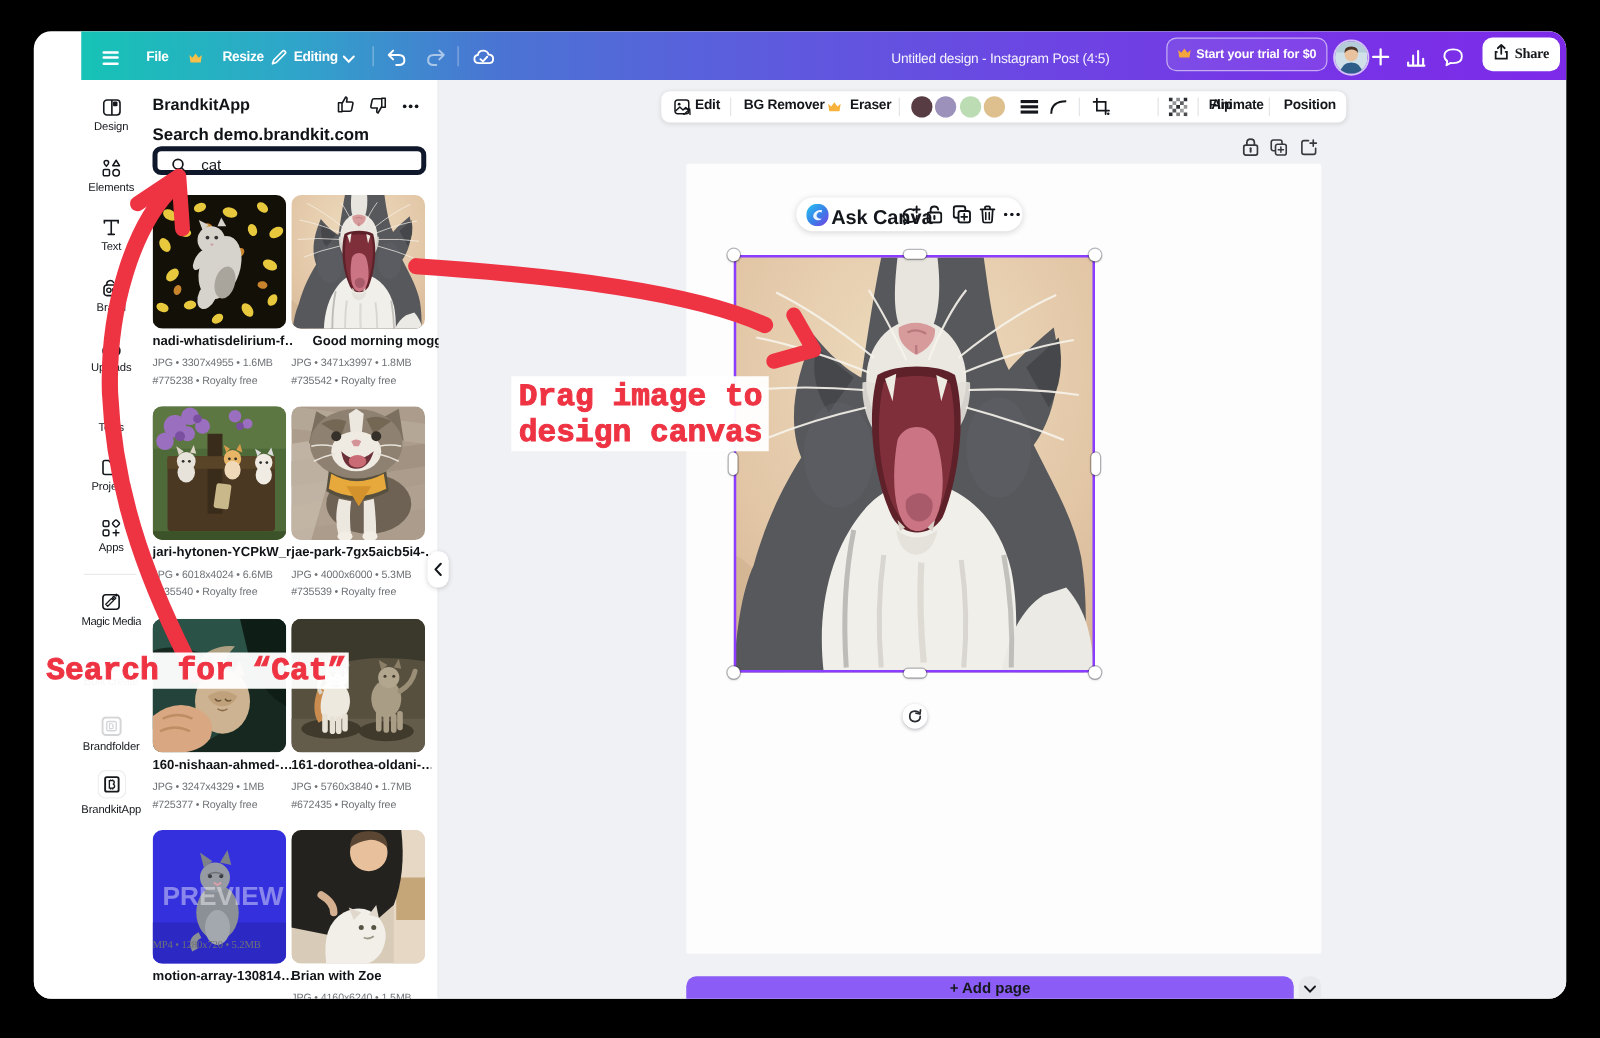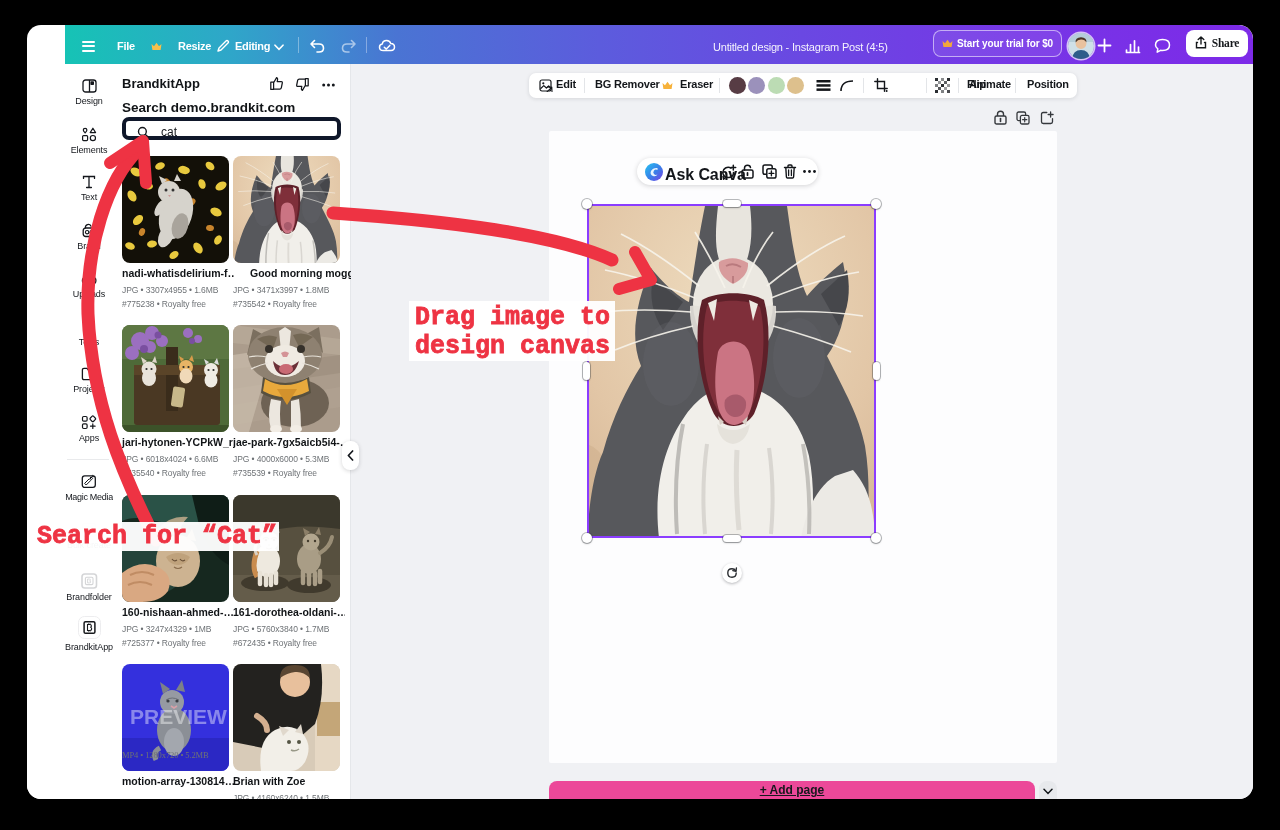--- a/index.html
+++ b/index.html
@@ -37,22 +37,22 @@
   .t-name { position:absolute; width:112px; font-size:10.5px; font-weight:700; color:#111417; white-space:nowrap; overflow:hidden; }
   .t-meta { position:absolute; width:116px; font-size:8.5px; color:#6e7276; white-space:nowrap; letter-spacing:-0.1px; }
   
   .canvas { position:absolute; left:324px; top:39px; right:0; bottom:0; background:#f0f1f4; }
   .page { position:absolute; left:198px; top:67px; width:508px; height:632px; background:#fdfdfe; border-radius:2px; }
   .toolbar { position:absolute; left:178px; top:9px; width:548px; height:25px; background:#fff; border-radius:7px;
     box-shadow:0 1px 4px rgba(20,24,30,.12); font-size:11px; font-weight:700; color:#13161a; letter-spacing:-0.2px; }
   .tbi { position:absolute; top:5px; }
   .tsep { position:absolute; top:5px; width:1px; height:15px; background:#e3e5e8; }
   .cdot { position:absolute; top:4px; width:17px; height:17px; border-radius:50%; }
-  .addpage { position:absolute; left:198px; top:717px; width:486px; height:30px; background:#ec4899; border-radius:8px;
-    text-align:center; font-size:12px; font-weight:700; color:#15181c; line-height:19px;text-decoration:underline; }
+  .addpage { position:absolute; left:198px; top:717px; width:486px; height:30px; background:#8b5cf6; border-radius:8px;
+    text-align:center; font-size:12px; font-weight:700; color:#15181c; line-height:19px; }
   .addpage2 { position:absolute; left:688px; top:717px; width:18px; height:30px; background:#e7e9ec; border-radius:8px; }
   
   .sel { position:absolute; left:236px; top:140px; width:289px; height:334px; }
   .selborder { position:absolute; inset:0; border:2px solid #8b3dff; }
   .handle-c { position:absolute; width:10px; height:10px; background:#fff; border-radius:50%;
     box-shadow:0 0 0 1px rgba(57,62,70,.35), 0 1px 2px rgba(0,0,0,.25); }
   .handle-h { position:absolute; width:18px; height:7px; background:#fff; border-radius:4px;
     box-shadow:0 0 0 1px rgba(57,62,70,.35), 0 1px 2px rgba(0,0,0,.25); }
   .handle-v { position:absolute; width:7px; height:18px; background:#fff; border-radius:4px;
     box-shadow:0 0 0 1px rgba(57,62,70,.35), 0 1px 2px rgba(0,0,0,.25); }

